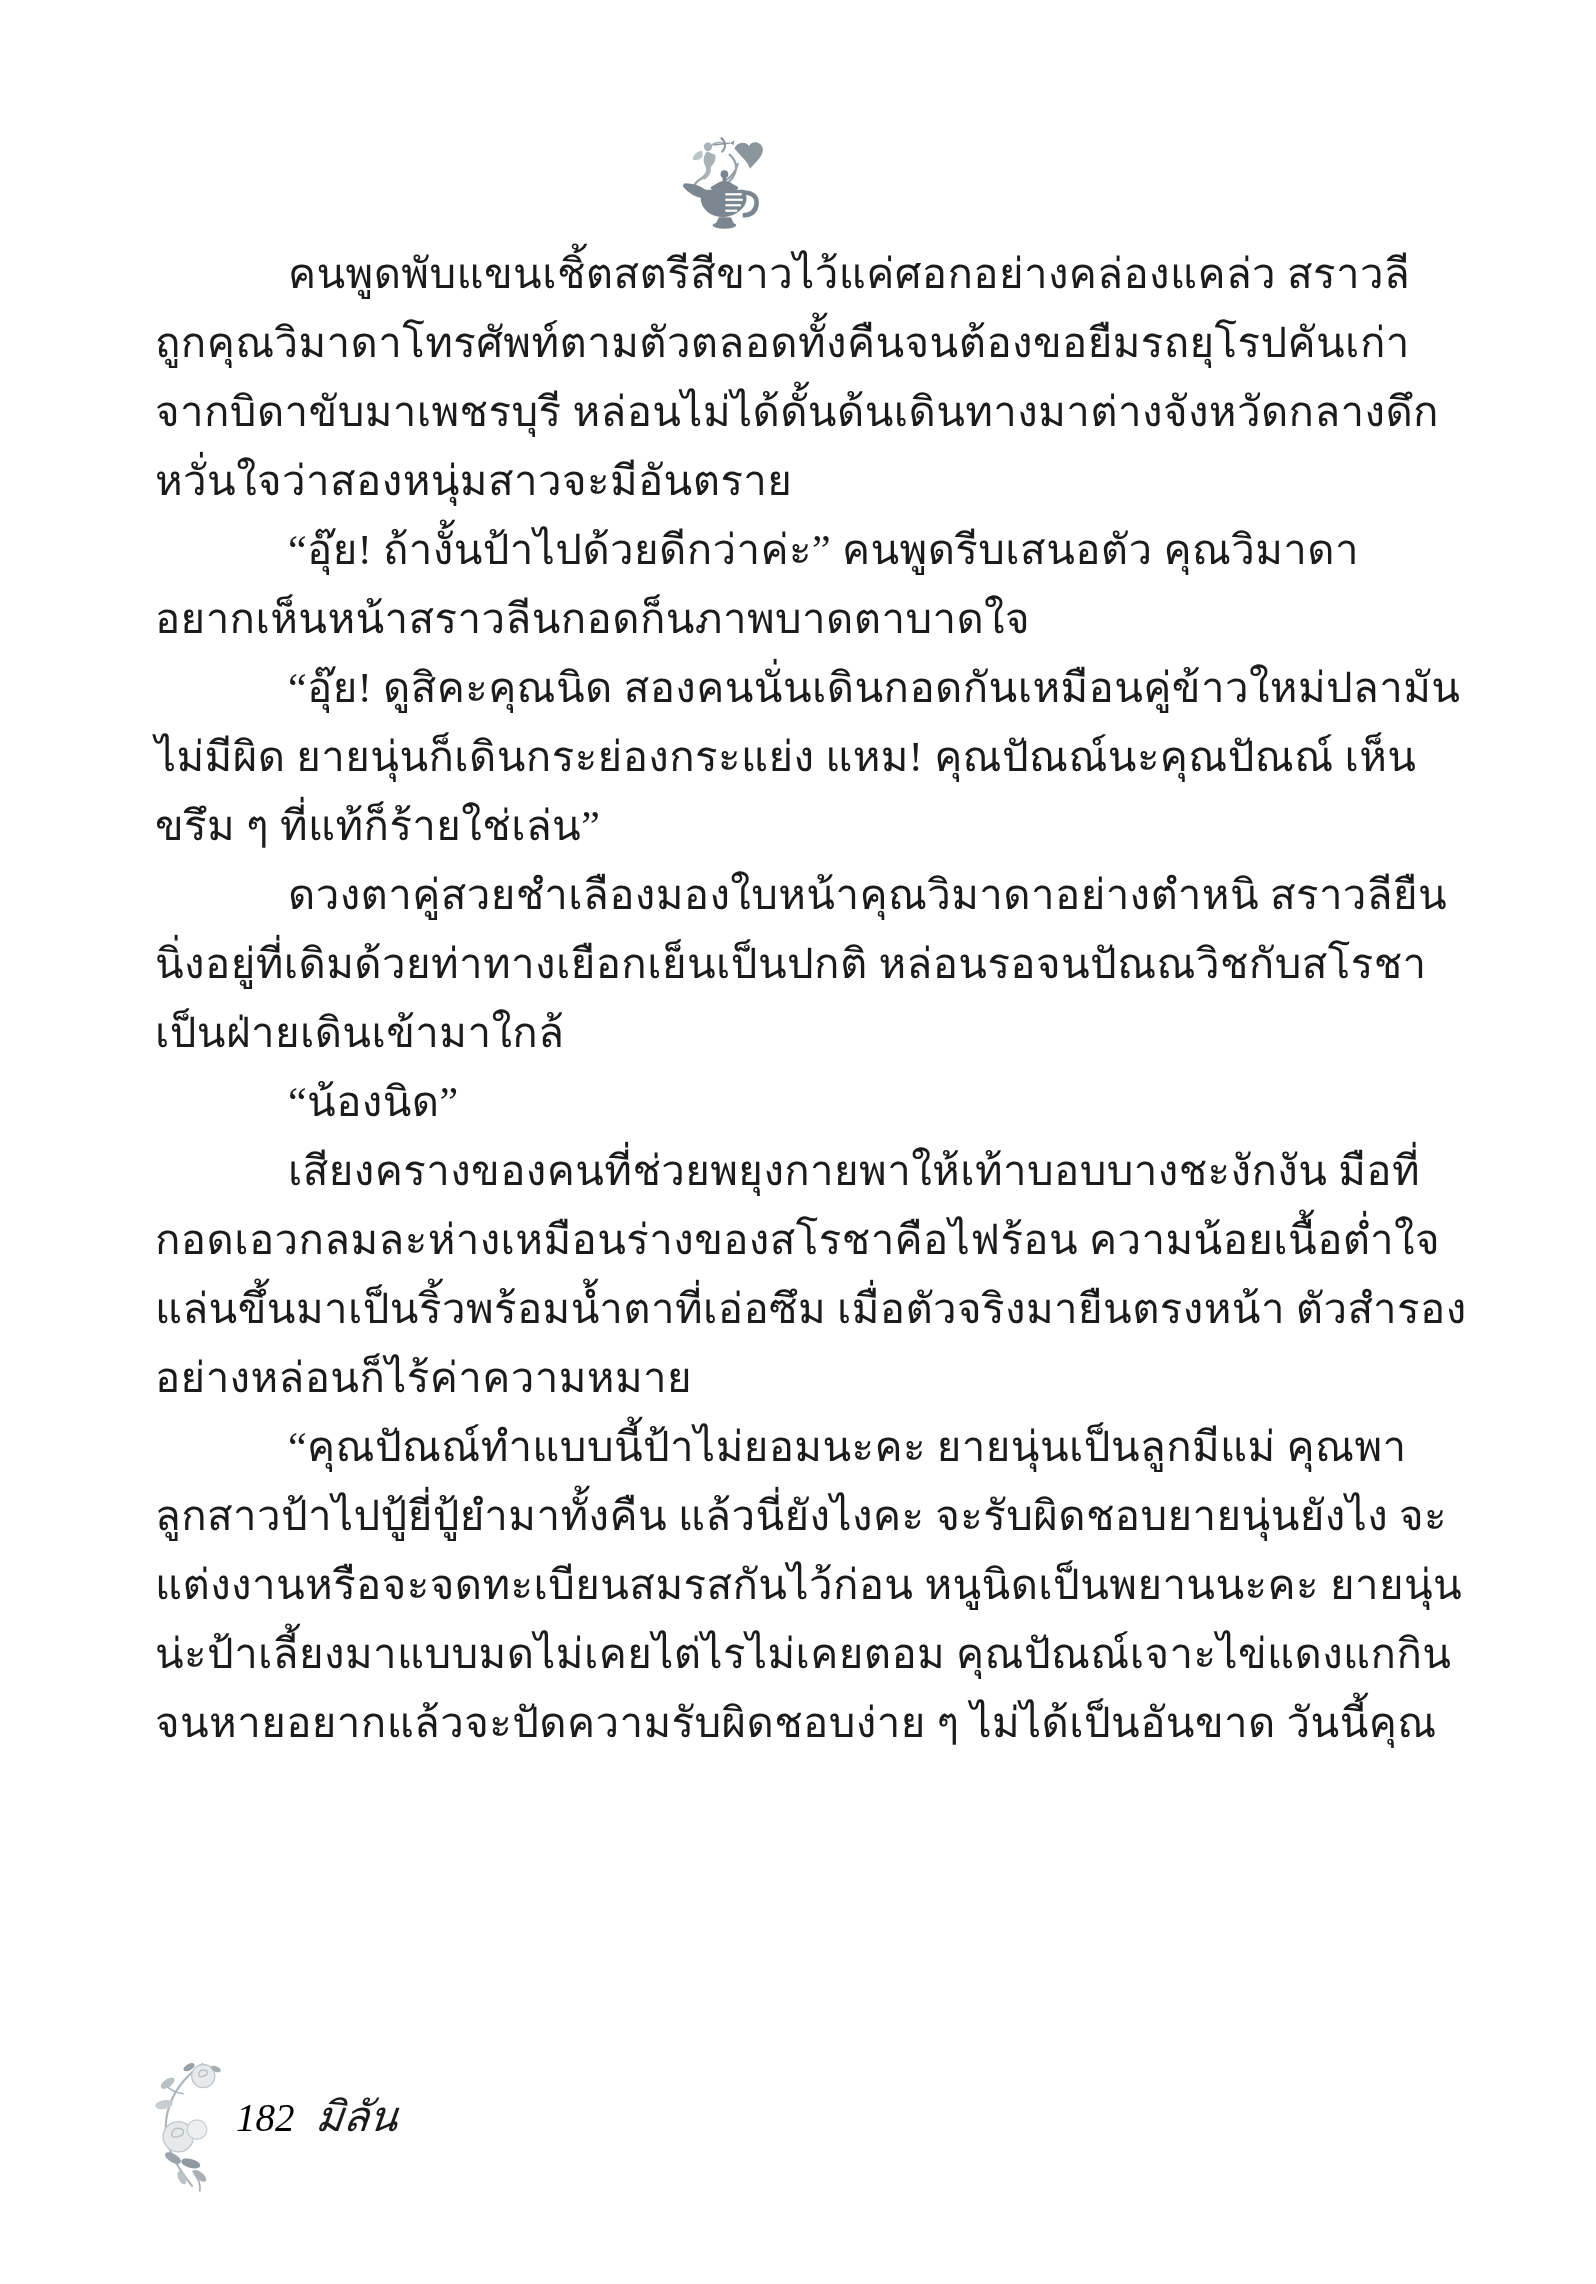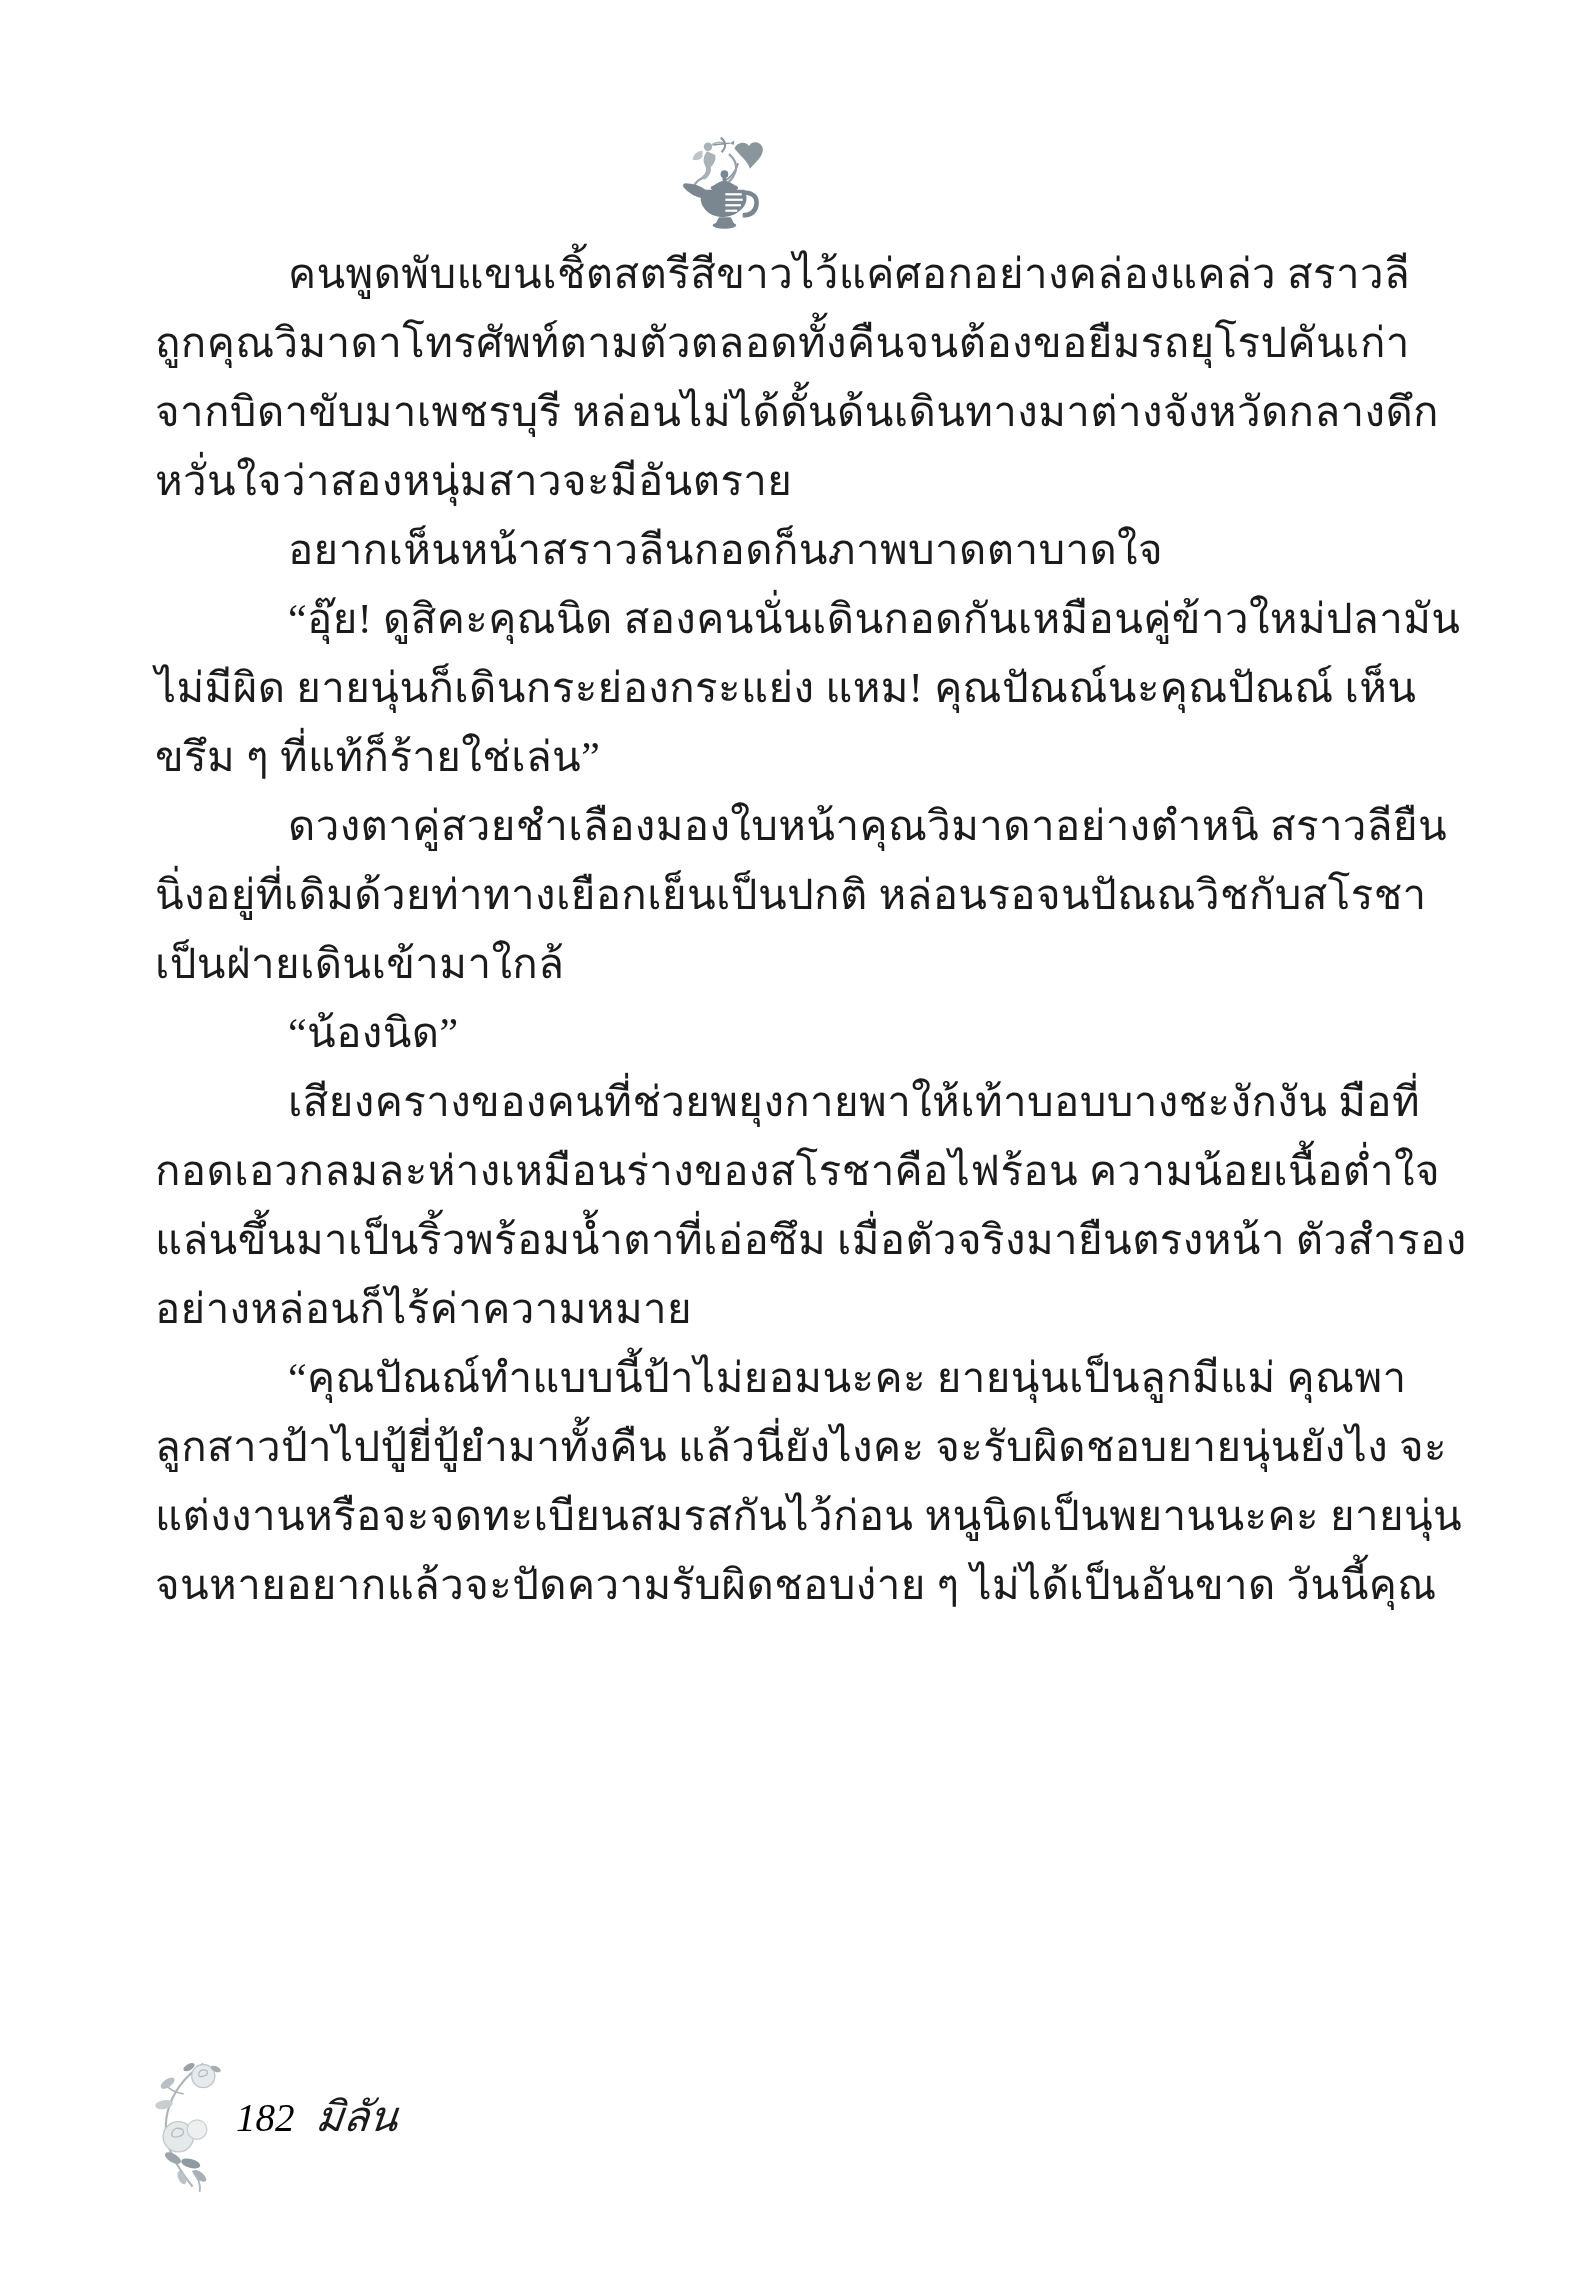--- a/index.html
+++ b/index.html
@@ -114,20 +114,21 @@
   </div>
 
   <main class="text-block">
     <div class="paragraph">
       <div class="line">คนพูดพับแขนเชิ้ตสตรีสีขาวไว้แค่ศอกอย่างคล่องแคล่ว สราวลี</div>
       <div class="line">ถูกคุณวิมาดาโทรศัพท์ตามตัวตลอดทั้งคืนจนต้องขอยืมรถยุโรปคันเก่า</div>
       <div class="line">จากบิดาขับมาเพชรบุรี หล่อนไม่ได้ดั้นด้นเดินทางมาต่างจังหวัดกลางดึก</div>
       <div class="line">หวั่นใจว่าสองหนุ่มสาวจะมีอันตราย</div>
     </div>
     <div class="paragraph">
+      <div class="line">“อุ๊ย! ถ้างั้นป้าไปด้วยดีกว่าค่ะ” คนพูดรีบเสนอตัว คุณวิมาดา</div>
       <div class="line">อยากเห็นหน้าสราวลีนกอดก็นภาพบาดตาบาดใจ</div>
     </div>
     <div class="paragraph">
       <div class="line">“อุ๊ย! ดูสิคะคุณนิด สองคนนั่นเดินกอดกันเหมือนคู่ข้าวใหม่ปลามัน</div>
       <div class="line">ไม่มีผิด ยายนุ่นก็เดินกระย่องกระแย่ง แหม! คุณปัณณ์นะคุณปัณณ์ เห็น</div>
       <div class="line">ขรึม ๆ ที่แท้ก็ร้ายใช่เล่น”</div>
     </div>
     <div class="paragraph">
       <div class="line">ดวงตาคู่สวยชำเลืองมองใบหน้าคุณวิมาดาอย่างตำหนิ สราวลียืน</div>
       <div class="line">นิ่งอยู่ที่เดิมด้วยท่าทางเยือกเย็นเป็นปกติ หล่อนรอจนปัณณวิชกับสโรชา</div>
@@ -139,20 +140,21 @@
     <div class="paragraph">
       <div class="line">เสียงครางของคนที่ช่วยพยุงกายพาให้เท้าบอบบางชะงักงัน มือที่</div>
       <div class="line">กอดเอวกลมละห่างเหมือนร่างของสโรชาคือไฟร้อน ความน้อยเนื้อต่ำใจ</div>
       <div class="line">แล่นขึ้นมาเป็นริ้วพร้อมน้ำตาที่เอ่อซึม เมื่อตัวจริงมายืนตรงหน้า ตัวสำรอง</div>
       <div class="line">อย่างหล่อนก็ไร้ค่าความหมาย</div>
     </div>
     <div class="paragraph">
       <div class="line">“คุณปัณณ์ทำแบบนี้ป้าไม่ยอมนะคะ ยายนุ่นเป็นลูกมีแม่ คุณพา</div>
       <div class="line">ลูกสาวป้าไปปู้ยี่ปู้ยำมาทั้งคืน แล้วนี่ยังไงคะ จะรับผิดชอบยายนุ่นยังไง จะ</div>
       <div class="line">แต่งงานหรือจะจดทะเบียนสมรสกันไว้ก่อน หนูนิดเป็นพยานนะคะ ยายนุ่น</div>
+      <div class="line">น่ะป้าเลี้ยงมาแบบมดไม่เคยไต่ไรไม่เคยตอม คุณปัณณ์เจาะไข่แดงแกกิน</div>
       <div class="line">จนหายอยากแล้วจะปัดความรับผิดชอบง่าย ๆ ไม่ได้เป็นอันขาด วันนี้คุณ</div>
     </div>
   </main>
 
   <div class="footer-flower">
     <svg viewBox="0 0 92 152" xmlns="http://www.w3.org/2000/svg" aria-hidden="true">
       <path d="M62 6 q-32 22 -40 54 q-7 30 10 58 q7 12 18 26" stroke="#aeb5ba" stroke-width="2.4" fill="none"></path>
       <path d="M40 40 q-14-2 -22-12" stroke="#aeb5ba" stroke-width="2" fill="none"></path>
 
       <circle cx="62" cy="20" r="13" fill="#e7eaec" stroke="#bfc6ca" stroke-width="1.5"></circle>

